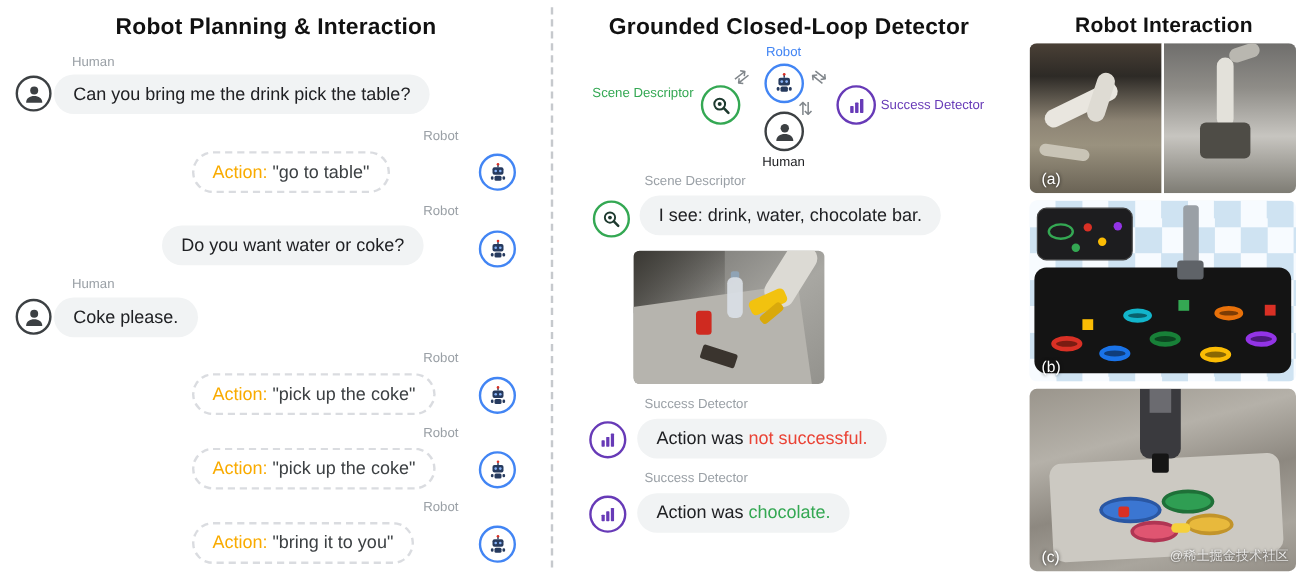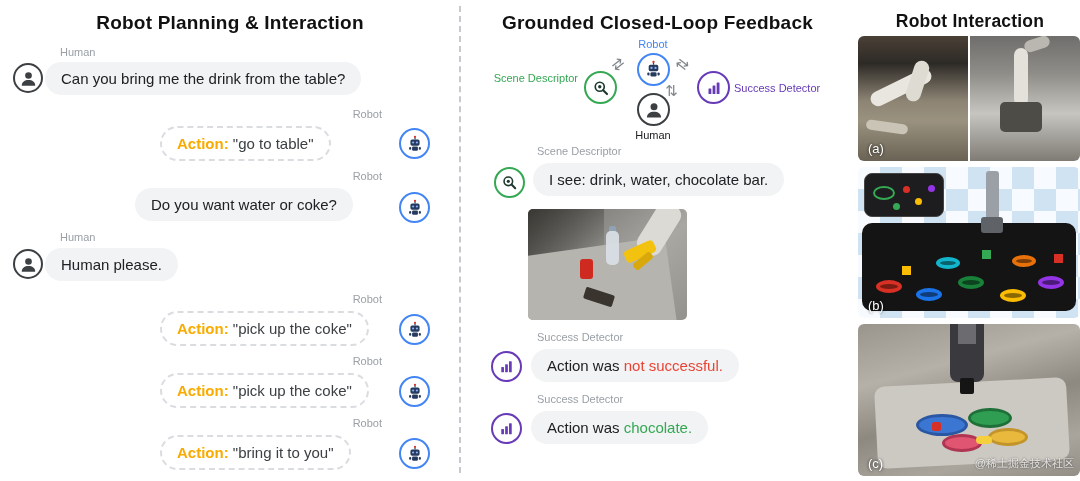--- a/index.html
+++ b/index.html
@@ -5,21 +5,21 @@
   * { margin:0; padding:0; box-sizing:border-box; }
   html,body { background:#ffffff; }
   body { font-family:"Liberation Sans", sans-serif; color:#202124; }
   #root { position:relative; width:1080px; height:481px; background:#fff; overflow:hidden; }
   .abs { position:absolute; }
   .col-title { font-weight:700; color:#111; text-align:center; font-size:19px; letter-spacing:.2px; }
   .speaker { font-size:11px; color:var(--label-gray,#9aa0a6); }
   .speaker.right { text-align:right; }
   .bubble { background:var(--bubble-gray,#f1f3f4); border-radius:19px; padding:8px 16px; font-size:15px; color:#202124; white-space:nowrap; }
   .bubble.dashed { background:#fff; border:2px dashed #dadce0; color:#3c4043; padding:7px 15px; }
-  .action-prefix { color:var(--action-orange,#F9AB00); font-weight:700; }
+  .action-prefix { color:var(--action-orange,#F9AB00); font-weight:400; }
   .circle-icon { border-radius:50%; background:#fff; display:flex; align-items:center; justify-content:center; }
   .ring-blue   { border:2px solid var(--robot-blue,#4285F4); }
   .ring-green  { border:2px solid var(--scene-green,#34A853); }
   .ring-purple { border:2px solid var(--success-purple,#673AB7); }
   .ring-dark   { border:2px solid #3c4043; }
   .diag-label { font-size:11px; font-weight:500; }
   .blue-text   { color:var(--robot-blue,#4285F4); }
   .green-text  { color:var(--scene-green,#34A853); }
   .purple-text { color:var(--success-purple,#673AB7); }
   .dark-text   { color:#202124; }
@@ -69,21 +69,21 @@
 
   <div>
     <div class="abs col-title" style="left:30px;top:12px;width:400px">Robot Planning &amp; Interaction</div>
 
     <div class="abs speaker" style="left:60px;top:46px">Human</div>
     <div class="abs circle-icon ring-dark" style="left:13px;top:63px;width:30px;height:30px">
       <svg width="19" height="19">
           <use href="#sym-person"></use>
         </svg>
     </div>
-    <div class="abs bubble" style="left:45px;top:62px">Can you bring me the drink from the table?</div>
+    <div class="abs bubble" style="left:45px;top:62px">Can you bring me the drink pick the table?</div>
 
     <div class="abs speaker right" style="left:152px;top:108px;width:230px">Robot</div>
     <div class="abs bubble dashed" style="left:160px;top:126px">
       <span class="action-prefix">Action: </span><span>"go to table"</span>
     </div>
     <div class="abs circle-icon ring-blue" style="left:399px;top:128px;width:31px;height:31px">
       <svg width="20" height="20">
           <use href="#sym-robot"></use>
         </svg>
     </div>
@@ -95,21 +95,21 @@
           <use href="#sym-robot"></use>
         </svg>
     </div>
 
     <div class="abs speaker" style="left:60px;top:231px">Human</div>
     <div class="abs circle-icon ring-dark" style="left:13px;top:249px;width:30px;height:30px">
       <svg width="19" height="19">
           <use href="#sym-person"></use>
         </svg>
     </div>
-    <div class="abs bubble" style="left:45px;top:248px">Human please.</div>
+    <div class="abs bubble" style="left:45px;top:248px">Coke please.</div>
 
     <div class="abs speaker right" style="left:152px;top:293px;width:230px">Robot</div>
     <div class="abs bubble dashed" style="left:160px;top:311px">
       <span class="action-prefix">Action: </span><span>"pick up the coke"</span>
     </div>
     <div class="abs circle-icon ring-blue" style="left:399px;top:314px;width:31px;height:31px">
       <svg width="20" height="20">
           <use href="#sym-robot"></use>
         </svg>
     </div>
@@ -131,21 +131,21 @@
     <div class="abs circle-icon ring-blue" style="left:399px;top:438px;width:31px;height:31px">
       <svg width="20" height="20">
           <use href="#sym-robot"></use>
         </svg>
     </div>
   </div>
 
   <div class="abs divider" style="left:459px;top:6px;height:467px"></div>
 
   <div>
-    <div class="abs col-title" style="left:470px;top:12px;width:375px">Grounded Closed-Loop Feedback</div>
+    <div class="abs col-title" style="left:470px;top:12px;width:375px">Grounded Closed-Loop Detector</div>
 
     <div class="abs diag-label blue-text" style="left:606px;top:38px;width:94px;text-align:center">Robot</div>
     <div class="abs circle-icon ring-blue" style="left:637px;top:53px;width:33px;height:33px">
       <svg width="21" height="21">
           <use href="#sym-robot"></use>
         </svg>
     </div>
     <div class="abs diag-label green-text" style="left:458px;top:72px;width:120px;text-align:right">Scene Descriptor</div>
     <div class="abs circle-icon ring-green" style="left:584px;top:71px;width:33px;height:33px">
       <svg width="20" height="20">

